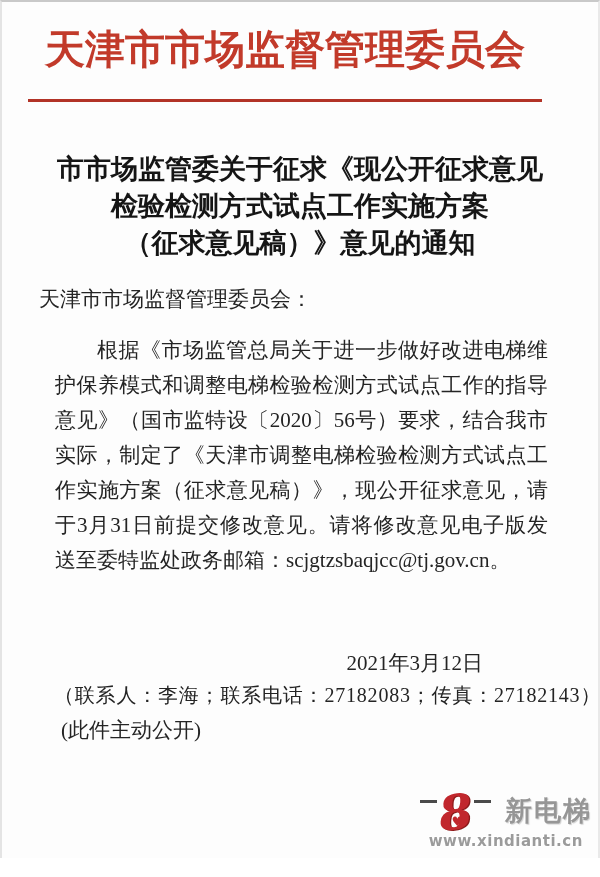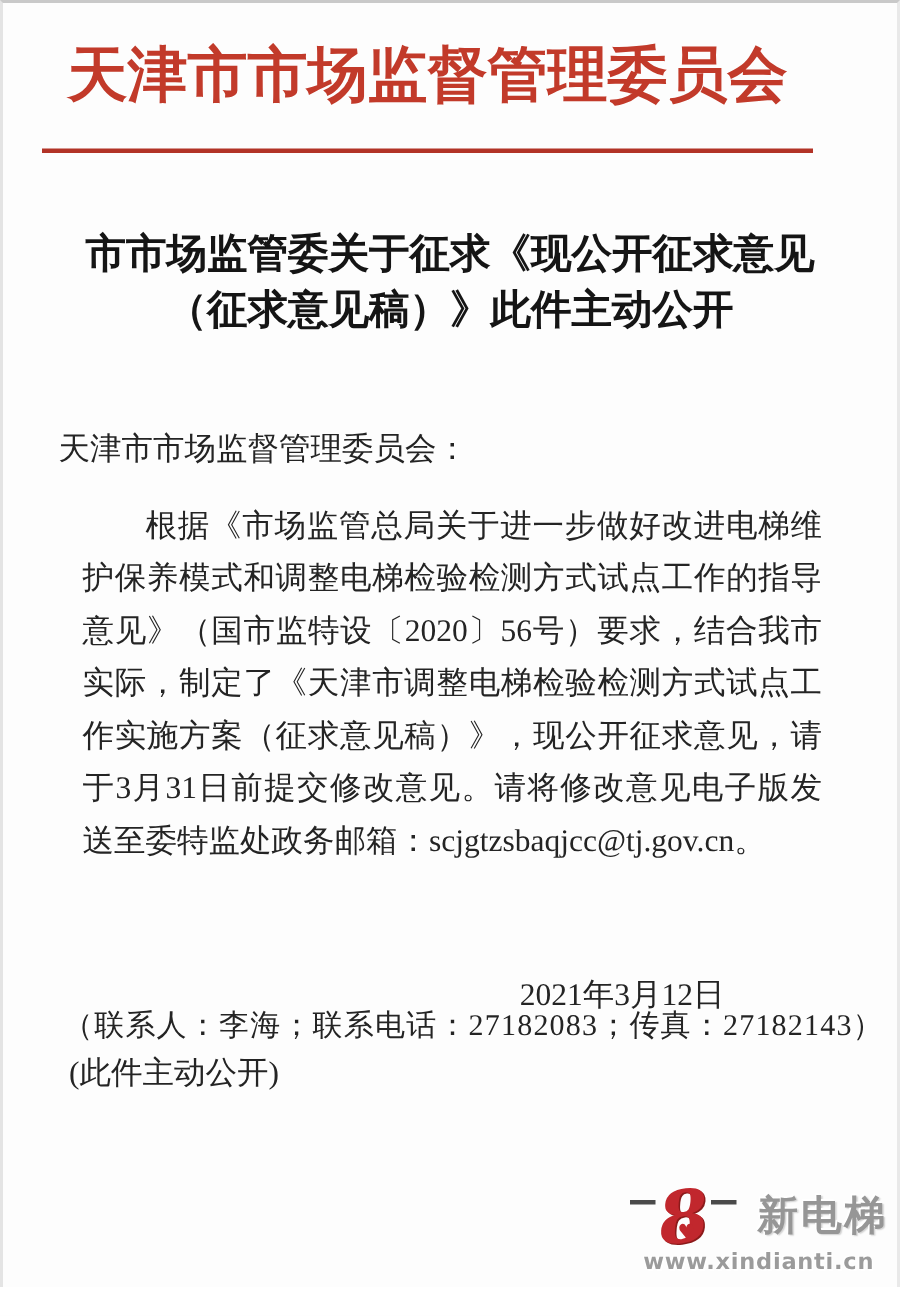--- a/index.html
+++ b/index.html
@@ -50,27 +50,27 @@
   .salutation { margin:0; }
   .para { margin:16px; text-indent:2em; text-align:justify; }
 
   .date {
     position:absolute; top:631px; left:0; width:465px;
     margin:16px; text-align:right;
     font-size:21px; color:var(--text-black, #242424);
   }
   .contact {
     position:absolute; top:664px; left:36px; width:530px;
-    margin:4px; font-size:20px; letter-spacing:0.8px;
+    margin:16px; font-size:20px; letter-spacing:0.8px;
     color:var(--text-black, #242424);
     white-space:nowrap;
   }
   .disclosure {
     position:absolute; top:699px; left:44px;
-    margin:0; font-size:21px;
+    margin:15px; font-size:21px;
     color:var(--text-black, #242424);
   }
 
   
   .watermark {
     position:absolute; right:6px; bottom:8px;
     text-align:center;
     font-family:"DejaVu Sans","Liberation Sans",sans-serif;
   }
   .wm-top { display:flex; align-items:flex-start; justify-content:flex-end; height:44px; }
@@ -109,21 +109,22 @@
 <body>
 
 <div class="page">
 
   <div class="agency">天津市市场监督管理委员会</div>
 
   <div class="redline"></div>
 
   <h1 class="title">
     <span>市市场监管委关于征求《现公开征求意见</span>
-    <span>（征求意见稿）》此件主动公开</span>
+    <span>检验检测方式试点工作实施方案</span>
+    <span>（征求意见稿）》意见的通知</span>
   </h1>
 
   <div class="content">
     <p class="salutation">天津市市场监督管理委员会：</p>
     <p class="para">根据《市场监管总局关于进一步做好改进电梯维护保养模式和调整电梯检验检测方式试点工作的指导意见》（国市监特设〔2020〕56号）要求，结合我市实际，制定了《天津市调整电梯检验检测方式试点工作实施方案（征求意见稿）》，现公开征求意见，请于3月31日前提交修改意见。请将修改意见电子版发送至委特监处政务邮箱：scjgtzsbaqjcc@tj.gov.cn。</p>
   </div>
 
   <p class="date">2021年3月12日</p>
 
   <p class="contact">（联系人：李海；联系电话：27182083；传真：27182143）</p>

